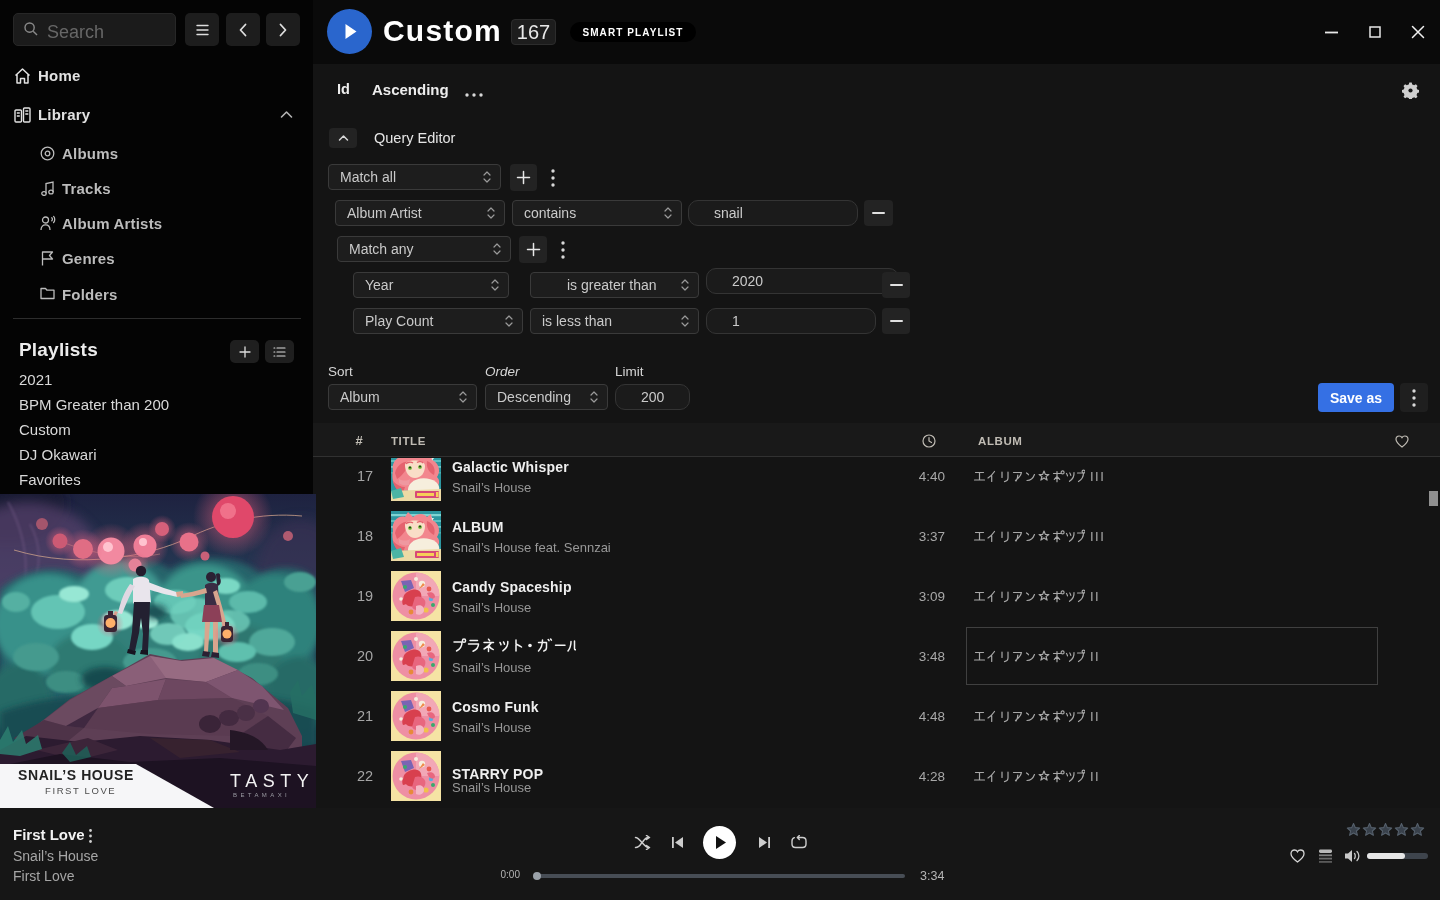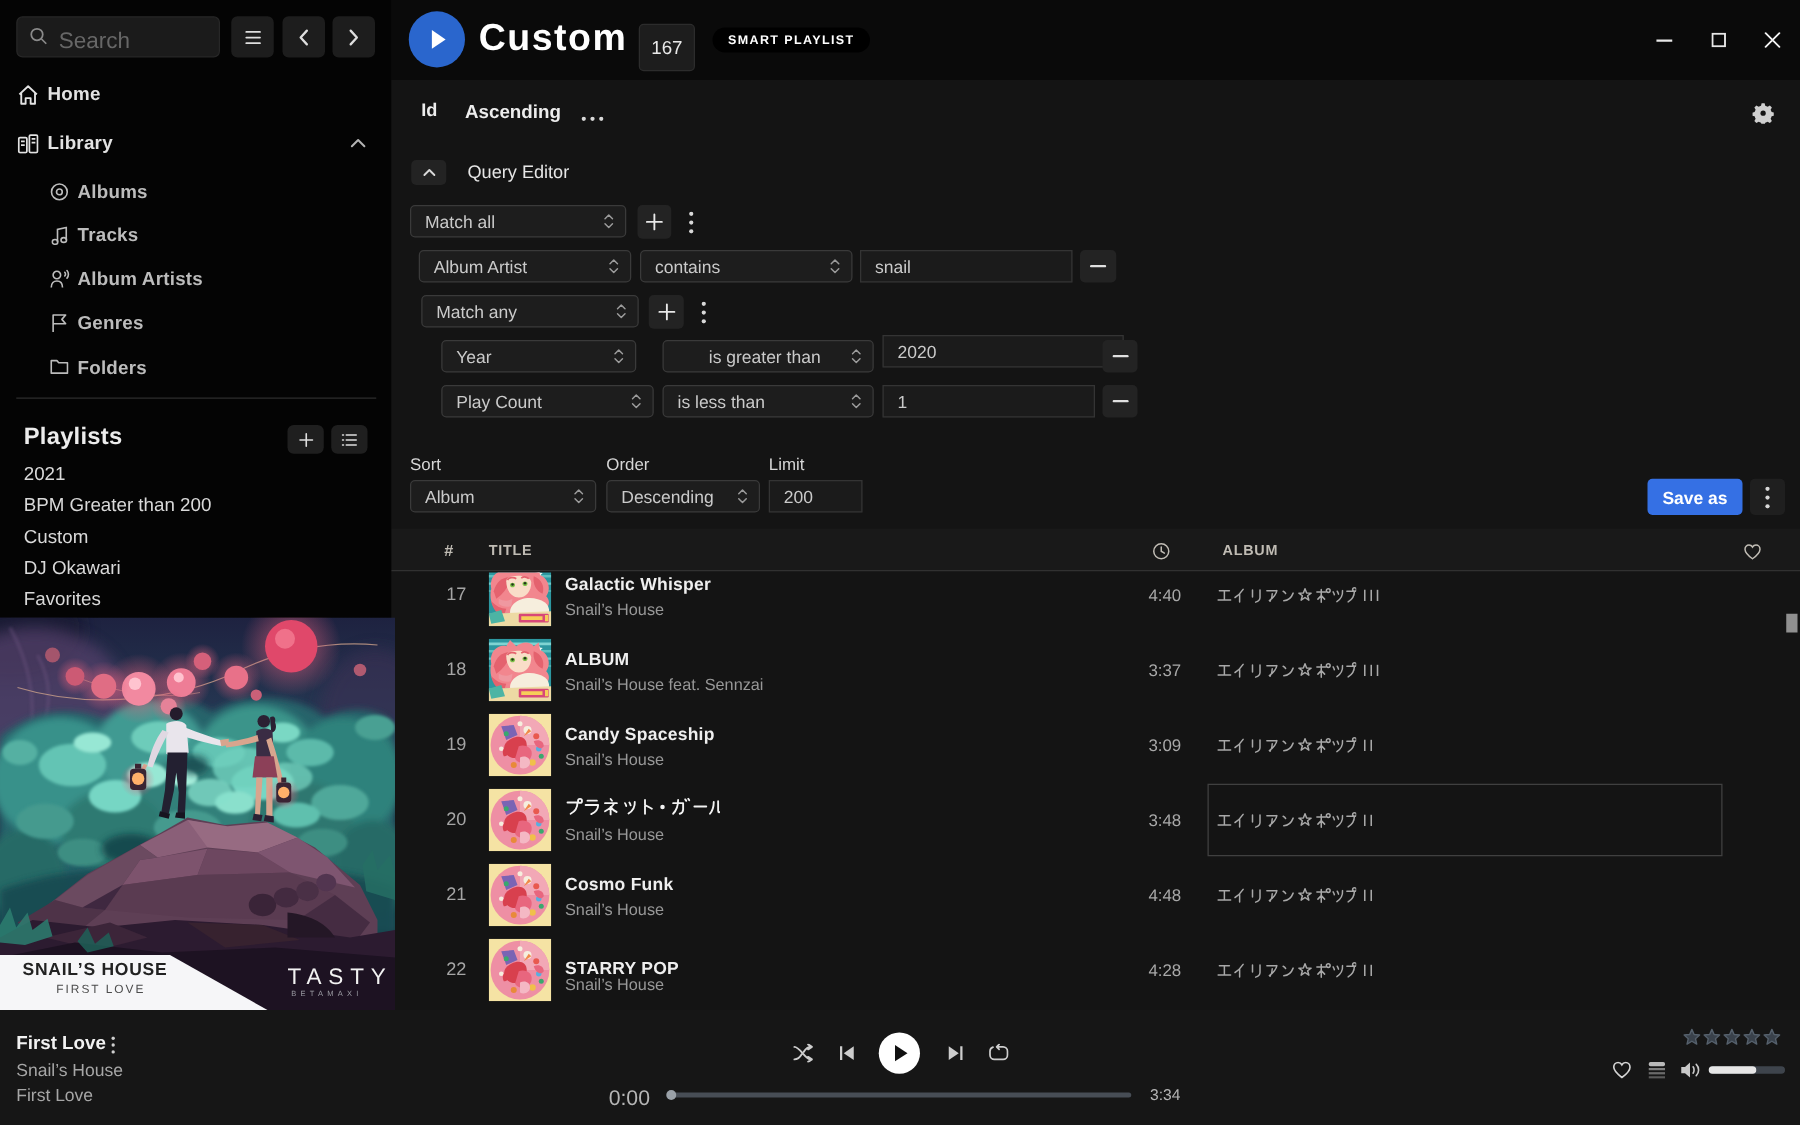--- a/index.html
+++ b/index.html
@@ -12,22 +12,22 @@
   .sbtn { position:absolute; background:#1d1d1d; border-radius:5px; display:flex; align-items:center; justify-content:center; }
   .navitem { position:absolute; left:38px; font-weight:bold; font-size:15px; color:#e2e2e2; letter-spacing:.2px; }
   .subitem { position:absolute; left:62px; font-weight:bold; font-size:15px; color:#bcbcbc; letter-spacing:.2px; }
   .plitem  { position:absolute; left:19px; font-size:15px; color:#d9d9d9; }
   
   #main { position:absolute; left:313px; top:0; width:1127px; height:808px; background:#141414; }
   #topstrip { position:absolute; left:0; top:0; width:1127px; height:64px; background:#0a0a0a; }
   .sel { position:absolute; height:26px; background:#1d1d1d; border:1px solid #3a3a3a; border-radius:4px;
          color:#cacaca; font-size:14px; display:flex; align-items:center; padding:0 9px 0 11px; }
   .sel .lbl { flex:1 1 auto; white-space:nowrap; }
-  .inp { position:absolute; height:26px; background:#1b1b1b; border:1px solid #343434; border-radius:0;
-         color:#cacaca; font-size:14px; display:flex; align-items:center; padding:0 11px; }
+  .inp { position:absolute; height:26px; background:#1b1b1b; border:1px solid #343434; border-radius:10px;
+         color:#cacaca; font-size:14px; display:flex; align-items:center; padding:0 25px; }
   .qbtn { position:absolute; background:#232323; border-radius:4px; display:flex; align-items:center; justify-content:center; }
   .flabel { position:absolute; color:#d6d6d6; font-size:13.5px; }
   .rownum { position:absolute; width:40px; text-align:center; color:#a5a5a5; font-size:14.5px; }
   .rtitle { position:absolute; left:139px; color:#efefef; font-size:14px; font-weight:bold; letter-spacing:.2px; }
   .rsub   { position:absolute; left:139px; color:#989898; font-size:13px; }
   .rdur   { position:absolute; width:60px; text-align:right; color:#a8a8a8; font-size:13.5px; }
   .ralb   { position:absolute; left:660px; color:#a8a8a8; font-size:13.5px; display:flex; align-items:center; height:15px; }
   .rn3    { margin-left:5px; font-size:13px; color:#a8a8a8; letter-spacing:1.5px; }
   .thumb  { position:absolute; left:78px; width:50px; height:50px; }
   
@@ -123,21 +123,21 @@
     </defs>
   </svg>
 
   <div id="main">
     <div id="topstrip">
       <div class="abs" style="left:14px;top:9px;width:45px;height:45px;border-radius:50%;background:#2a66cd;"></div>
       <svg class="abs" style="left:31px;top:23px;" width="14" height="17" viewBox="0 0 14 17">
           <path d="M1.5 1 L12.5 8.5 L1.5 16 Z" fill="#ffffff"></path>
         </svg>
       <div class="abs" style="left:70px;top:14px;font-size:30px;font-weight:bold;color:#ffffff;letter-spacing:1.2px;">Custom</div>
-      <div class="abs" style="left:198px;top:19px;width:45px;height:38px;background:#1d1d1d;border:1px solid #2c2c2c;border-radius:4px;color:#e8e8e8;font-size:15px;display:flex;align-items:center;justify-content:center;">167</div>
+      <div class="abs" style="left:198px;top:19px;width:45px;height:26px;background:#1d1d1d;border:1px solid #2c2c2c;border-radius:4px;color:#e8e8e8;font-size:20px;display:flex;align-items:center;justify-content:center;">167</div>
       <div class="abs" style="left:257px;top:22px;width:126px;height:20px;background:#000;border-radius:11px;color:#fff;font-size:10px;font-weight:bold;letter-spacing:1.1px;display:flex;align-items:center;justify-content:center;">SMART PLAYLIST</div>
 
       <svg class="abs" style="left:1012px;top:31px;" width="13" height="3" viewBox="0 0 13 3">
           <rect x="0" y="0.6" width="13" height="1.8" fill="#e8e8e8"></rect>
         </svg>
       <svg class="abs" style="left:1056px;top:26px;" width="12" height="12" viewBox="0 0 12 12" fill="none" stroke="#e8e8e8" stroke-width="1.5">
           <rect x="1" y="1" width="10" height="10"></rect>
         </svg>
       <svg class="abs" style="left:1098px;top:25px;" width="14" height="14" viewBox="0 0 14 14" stroke="#f0f0f0" stroke-width="1.5" stroke-linecap="round">
           <path d="M1.5 1.5 L12.5 12.5 M12.5 1.5 L1.5 12.5"></path>
@@ -248,21 +248,21 @@
         </svg>
       </div>
     <div class="inp" style="left:393px;top:308px;width:170px;">1</div>
     <div class="qbtn" style="left:569px;top:308px;width:28px;height:26px;">
         <svg width="13" height="2" viewBox="0 0 13 2">
           <rect width="13" height="2" rx="1" fill="#e0e0e0"></rect>
         </svg>
       </div>
 
     <div class="flabel" style="left:15px;top:364px;">Sort</div>
-    <div class="flabel" style="left:172px;top:364px;">Order</div>
+    <div class="flabel" style="left:172px;top:364px;font-style:italic;">Order</div>
     <div class="flabel" style="left:302px;top:364px;">Limit</div>
     <div class="sel" style="left:15px;top:384px;width:149px;">
         <span class="lbl">Album</span>
         <svg width="8" height="14" viewBox="0 0 8 14" fill="none" stroke="#9a9a9a" stroke-width="1.2" stroke-linecap="round" stroke-linejoin="round">
           <path d="M1 5 L4 2 L7 5 M1 9 L4 12 L7 9"></path>
         </svg>
       </div>
     <div class="sel" style="left:172px;top:384px;width:123px;">
         <span class="lbl">Descending</span>
         <svg width="8" height="14" viewBox="0 0 8 14" fill="none" stroke="#9a9a9a" stroke-width="1.2" stroke-linecap="round" stroke-linejoin="round">
@@ -673,21 +673,21 @@
         <path d="M1 1 L11 7.5 L1 14 Z" fill="#111"></path>
       </svg>
     <svg class="abs" style="left:758px;top:28px;" width="13" height="13" viewBox="0 0 13 13">
         <rect x="10.2" y="1" width="1.8" height="11" fill="#cdcdcd"></rect>
         <path d="M1 1 L9 6.5 L1 12 Z" fill="#cdcdcd"></path>
       </svg>
     <svg class="abs" style="left:791px;top:27px;" width="16" height="15" viewBox="0 0 16 15" fill="none" stroke="#cdcdcd" stroke-width="1.4" stroke-linecap="round" stroke-linejoin="round">
         <path d="M6.5 2.5 H11.5 C13.4 2.5 15 4 15 6 V9 C15 11 13.4 12.5 11.5 12.5 H4.5 C2.6 12.5 1 11 1 9 V6 C1 4.4 2 3.1 3.4 2.7 M8.3 0.5 L6.3 2.5 L8.3 4.5"></path>
       </svg>
 
-    <div class="abs" style="left:460px;top:61px;width:60px;text-align:right;font-size:17px;color:#b5b5b5;">0:00</div>
+    <div class="abs" style="left:460px;top:61px;width:60px;text-align:right;font-size:10px;color:#b5b5b5;">0:00</div>
     <div class="abs" style="left:535px;top:66px;width:370px;height:4px;border-radius:2px;background:#474d55;"></div>
     <div class="abs" style="left:533px;top:64px;width:8px;height:8px;border-radius:50%;background:#9aa1a8;"></div>
     <div class="abs" style="left:920px;top:61px;font-size:12.5px;color:#b5b5b5;">3:34</div>
 
     <svg class="abs" style="left:1346px;top:14px;" width="81" height="15" viewBox="0 0 81 15" fill="#39414b" stroke="#55606c" stroke-width="1.1" stroke-linejoin="round">
       <path d="M7.5 1.5 L9.3 5.6 L13.7 6 L10.4 9 L11.4 13.3 L7.5 11 L3.6 13.3 L4.6 9 L1.3 6 L5.7 5.6 Z"></path>
       <path d="M23.5 1.5 L25.3 5.6 L29.7 6 L26.4 9 L27.4 13.3 L23.5 11 L19.6 13.3 L20.6 9 L17.3 6 L21.7 5.6 Z"></path>
       <path d="M39.5 1.5 L41.3 5.6 L45.7 6 L42.4 9 L43.4 13.3 L39.5 11 L35.6 13.3 L36.6 9 L33.3 6 L37.7 5.6 Z"></path>
       <path d="M55.5 1.5 L57.3 5.6 L61.7 6 L58.4 9 L59.4 13.3 L55.5 11 L51.6 13.3 L52.6 9 L49.3 6 L53.7 5.6 Z"></path>
       <path d="M71.5 1.5 L73.3 5.6 L77.7 6 L74.4 9 L75.4 13.3 L71.5 11 L67.6 13.3 L68.6 9 L65.3 6 L69.7 5.6 Z"></path>

